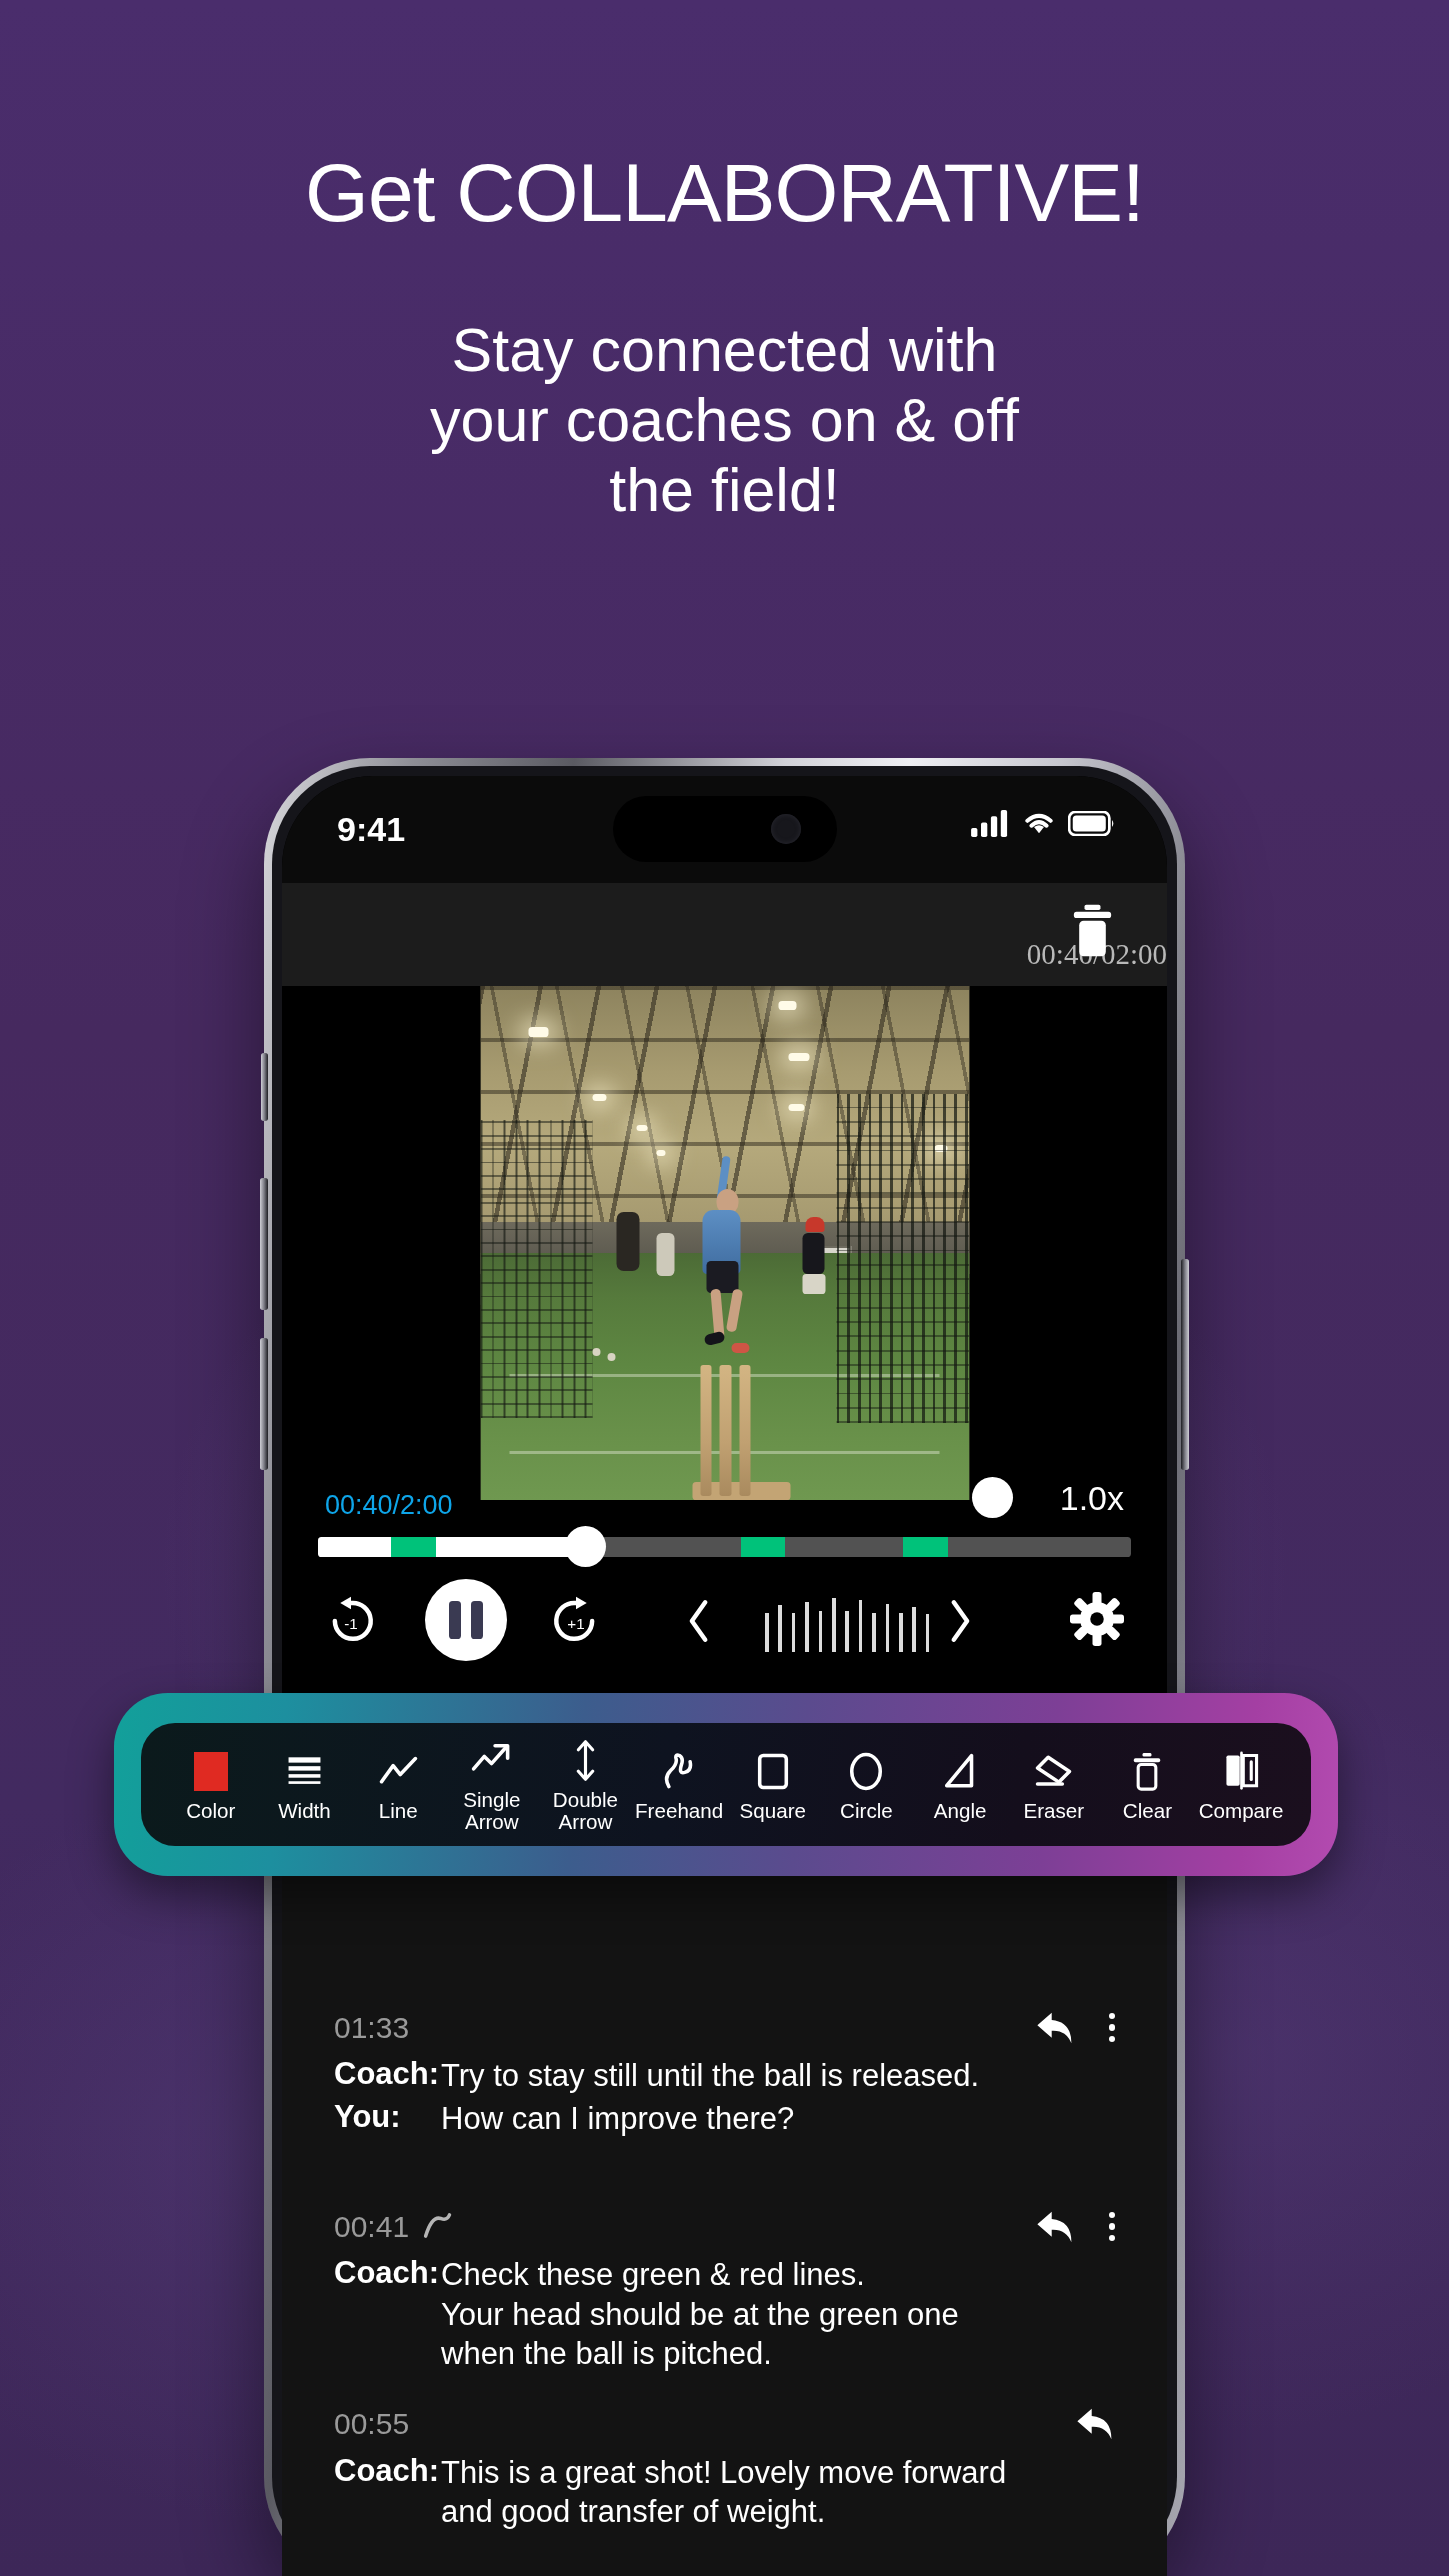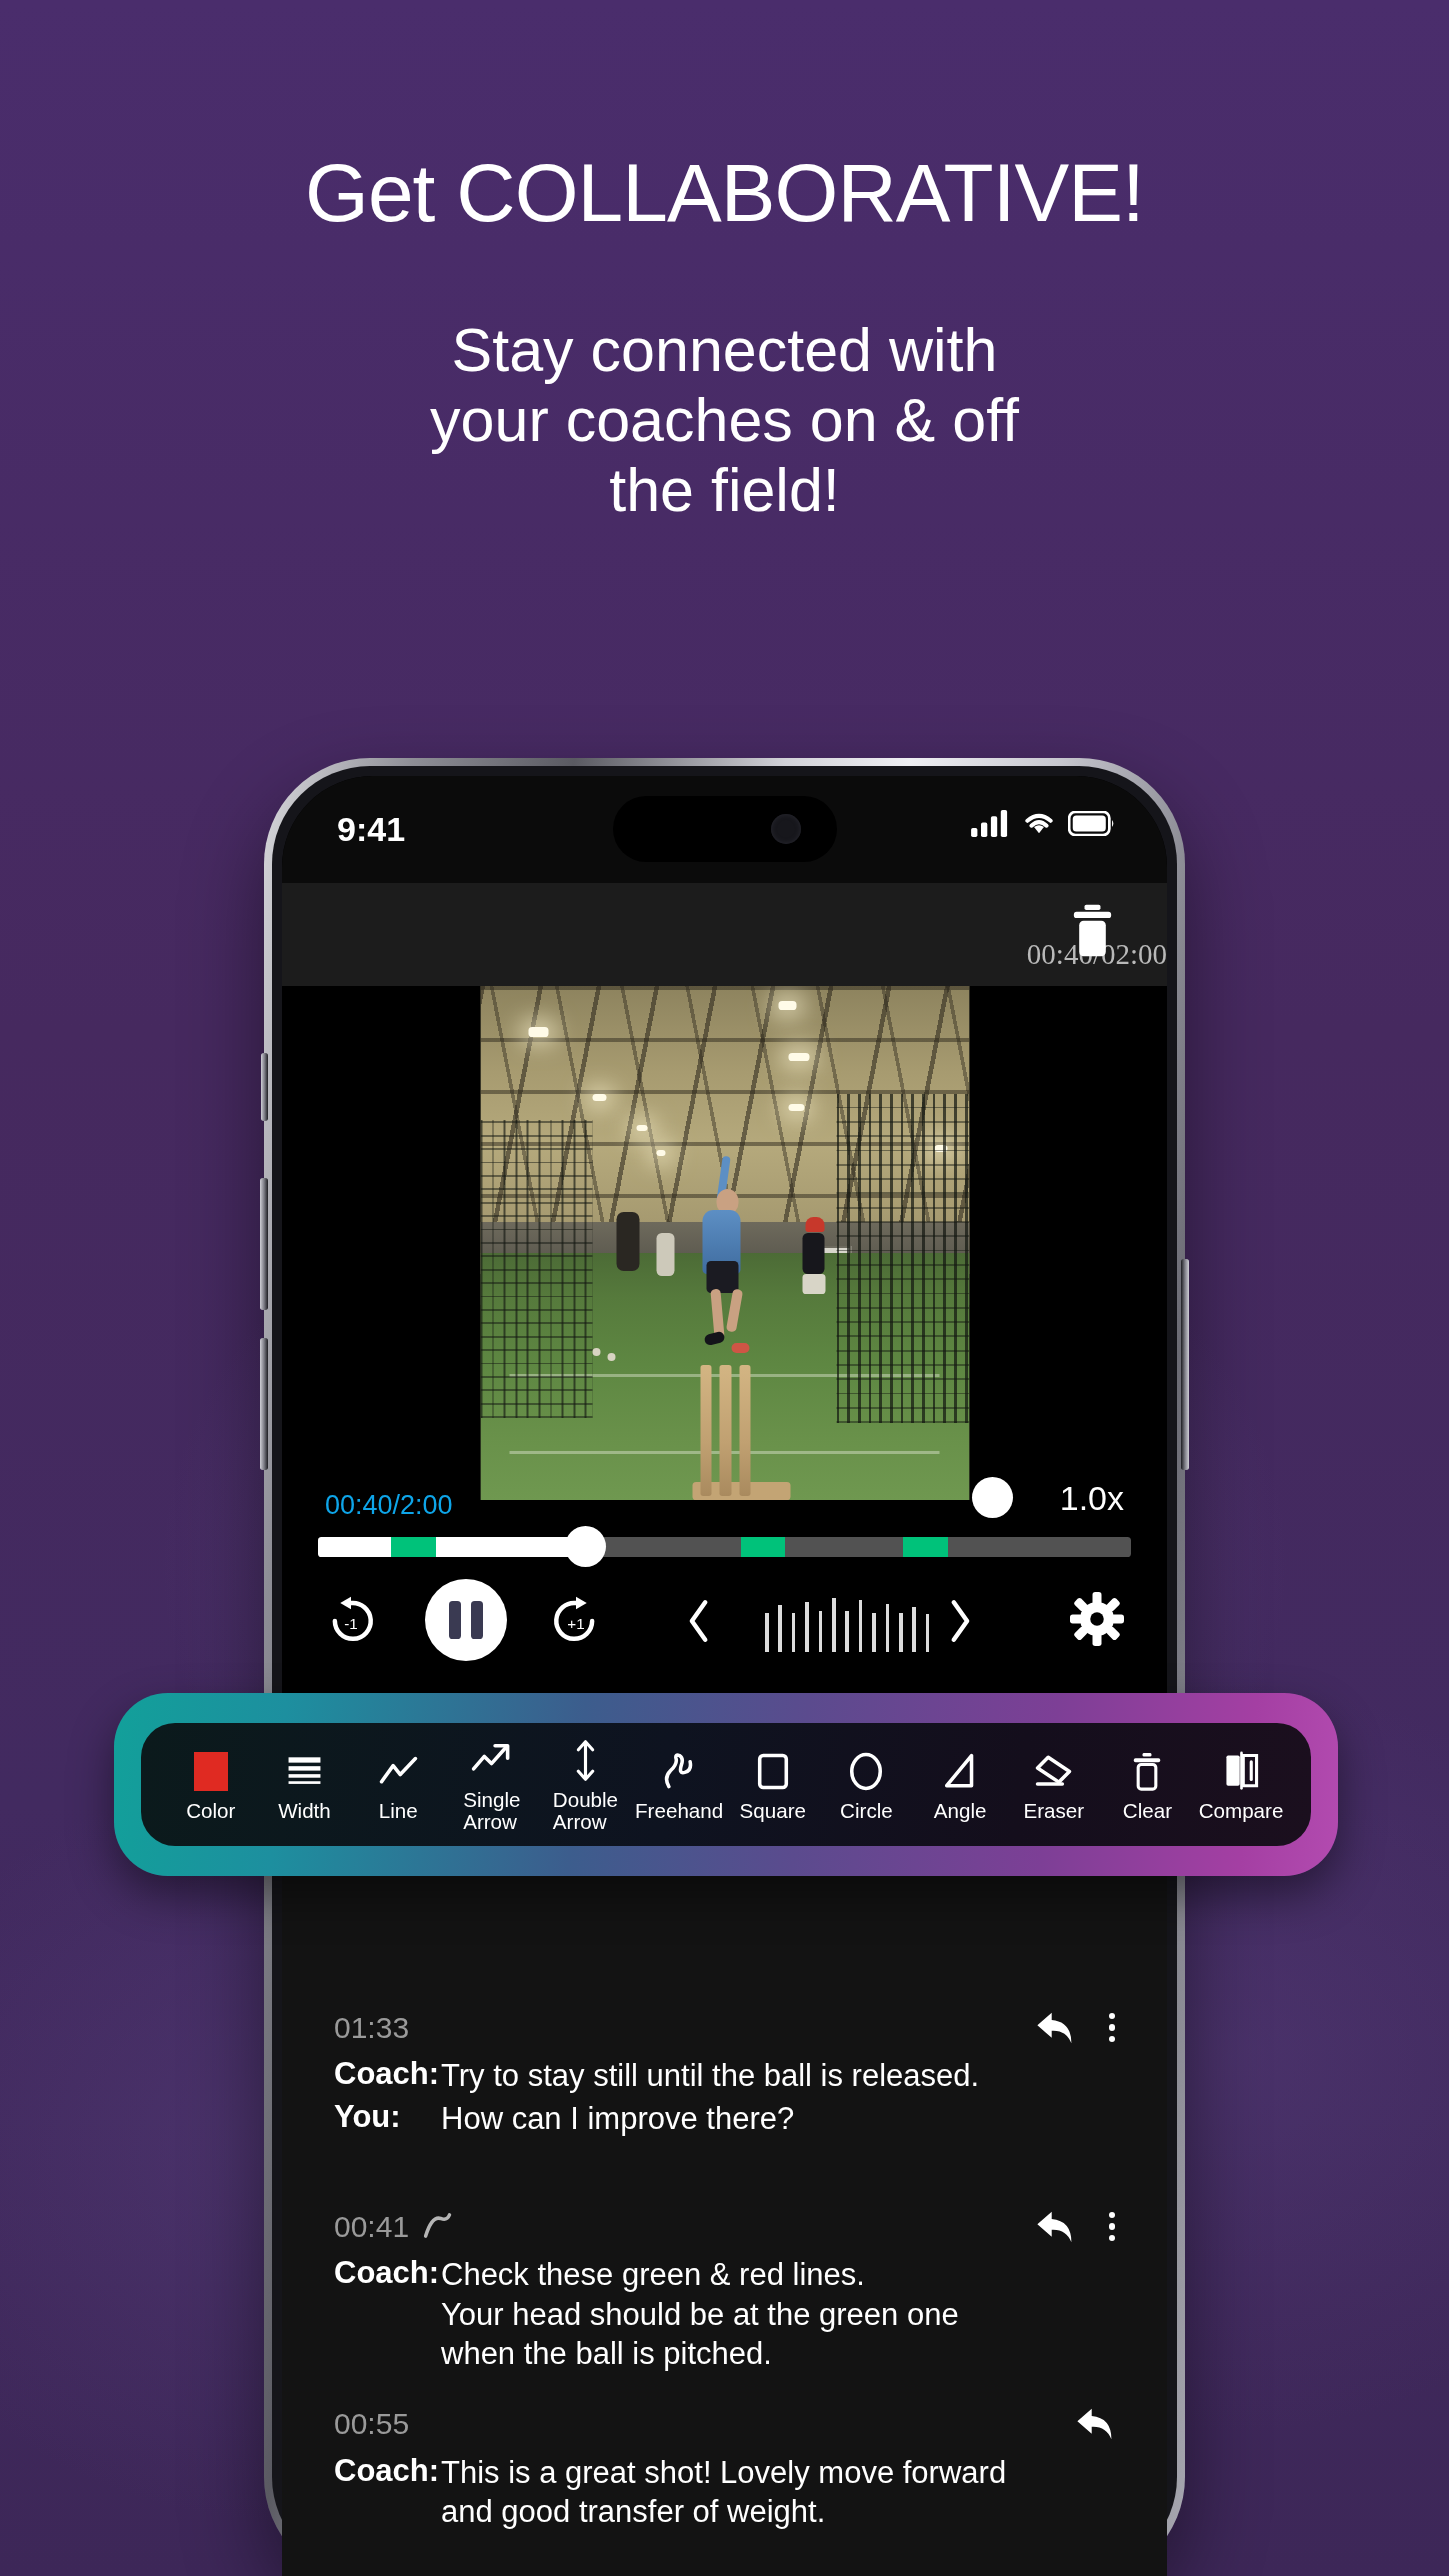--- a/index.html
+++ b/index.html
@@ -278,21 +278,21 @@
   }
   .tool {
     display:flex; flex-direction:column; align-items:center; justify-content:flex-start;
     cursor:pointer; width:86px;
   }
   .tool-ico {
     height:47px; display:flex; align-items:center; justify-content:center;
     margin-bottom:5.4px;
   }
   .tool-lbl {
-    color:#fff; font-size:20.6px; line-height:1.05;
+    color:#fff; font-size:20.6px; text-align:center; line-height:1.05;
     white-space:pre-line;
   }
   .color-swatch { width:34px; height:39px; background:#e02a22; }
 
   
   .fb-area {
     position:absolute; left:0; top:1100px; width:100%; bottom:0;
     background:#131313; padding:0 52px;
   }
   .fb-hint {

